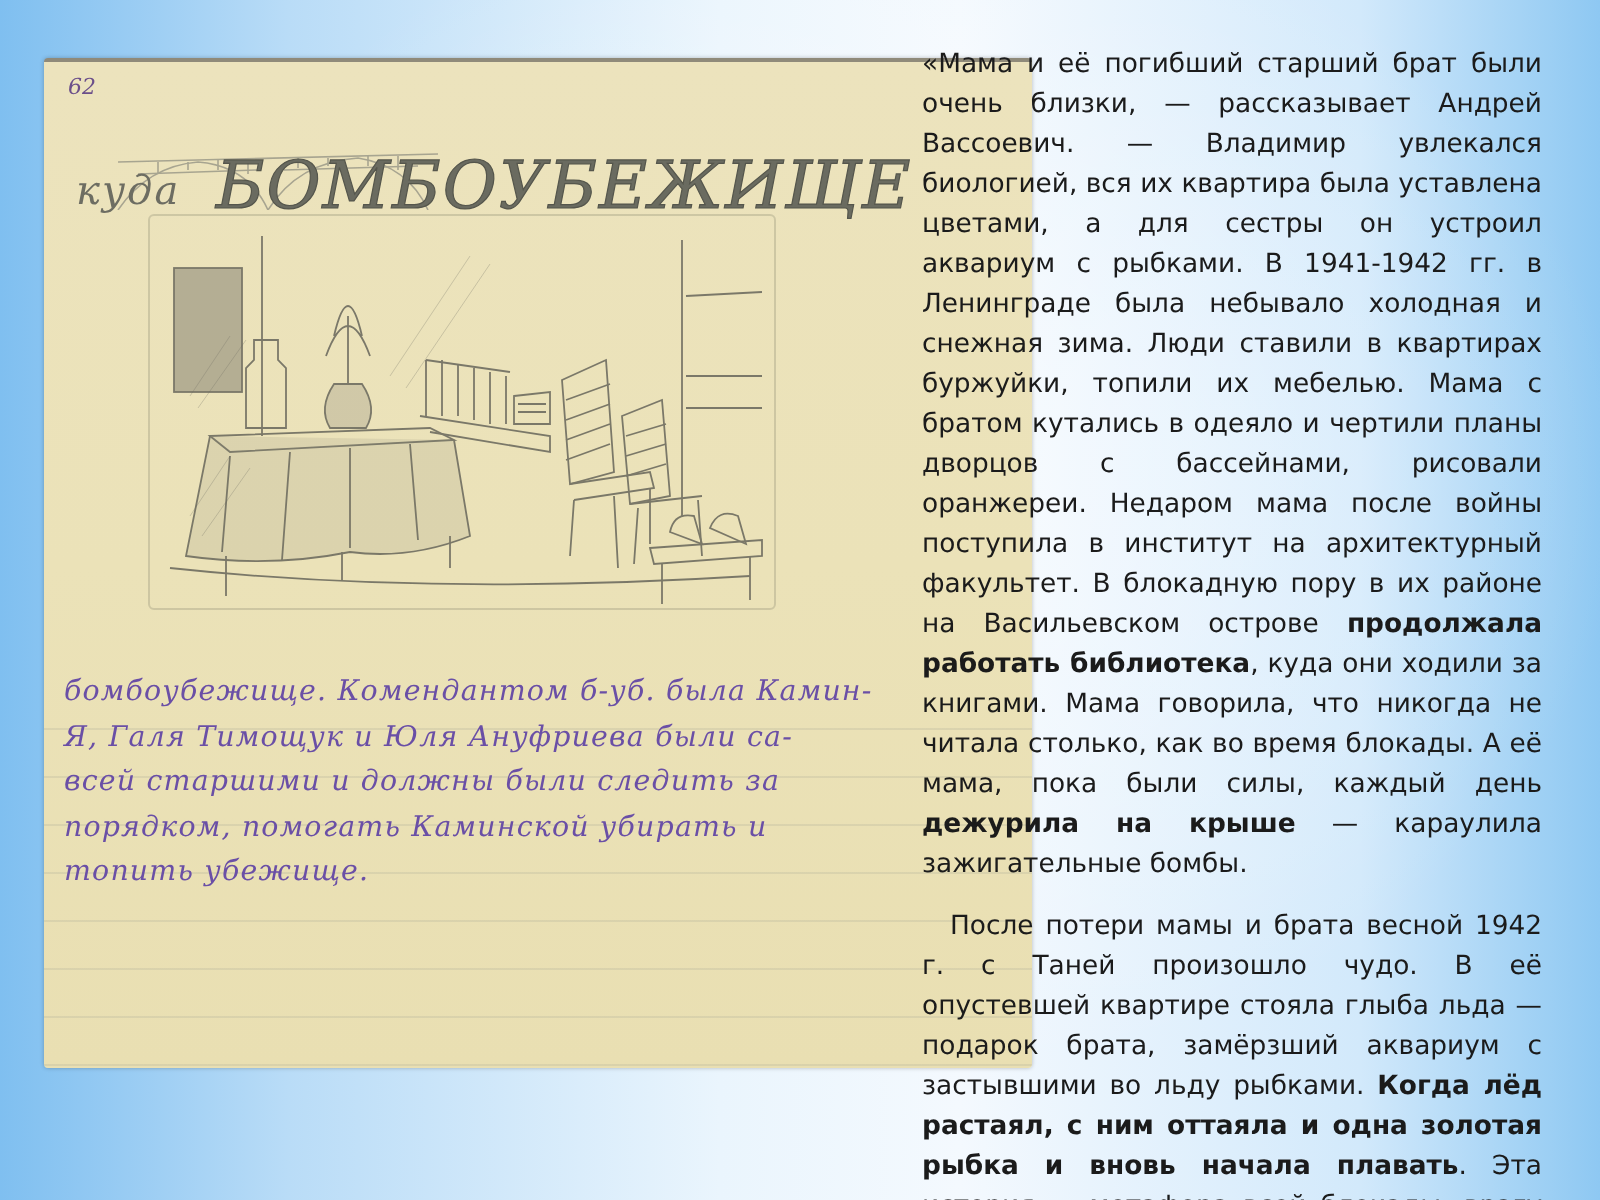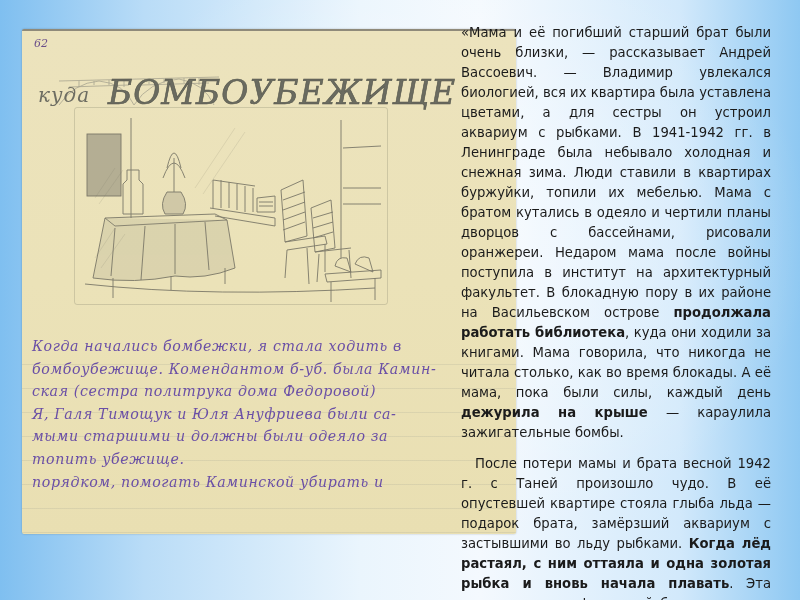--- a/index.html
+++ b/index.html
@@ -133,26 +133,24 @@
         <path d="M10 176 Q140 190 300 180"></path>
       </g>
       <g stroke="#6a6960" stroke-width="0.4" opacity="0.35">
         <path d="M20 90 L40 60 M24 96 L48 62 M160 20 L120 80 M170 24 L128 86 M20 150 L40 120 M26 160 L50 126"></path>
       </g>
     </svg>
   </div>
 
 
   <div class="handwriting">
-    <div>Когда начались бомбежки, я стала ходить в</div>
     <div>бомбоубежище. Комендантом б-уб. была Камин-</div>
-    <div>ская (сестра политрука дома Федоровой)</div>
     <div>Я, Галя Тимощук и Юля Ануфриева были са-</div>
-    <div>мыми старшими и должны были одеяло за</div>
+    <div>всей старшими и должны были следить за</div>
+    <div>порядком, помогать Каминской убирать и</div>
     <div>топить убежище.</div>
-    <div>порядком, помогать Каминской убирать и</div>
   </div>
 </div>
 
 <div class="article">
   <p><span>«Мама и её погибший старший брат были очень близки, — рассказывает Андрей Вассоевич. — Владимир увлекался биологией, вся их квартира была уставлена цветами, а для сестры он устроил аквариум с рыбками. В 1941-1942 гг. в Ленинграде была небывало холодная и снежная зима. Люди ставили в квартирах буржуйки, топили их мебелью. Мама с братом кутались в одеяло и чертили планы дворцов с бассейнами, рисовали оранжереи. Недаром мама после войны поступила в институт на архитектурный факультет. В блокадную пору в их районе на Васильевском острове </span><b>продолжала работать библиотека</b><span>, куда они ходили за книгами. Мама говорила, что никогда не читала столько, как во время блокады. А её мама, пока были силы, каждый день </span><b>дежурила на крыше</b><span> — караулила зажигательные бомбы.</span></p>
   <p class="indent"><span>После потери мамы и брата весной 1942 г. с Таней произошло чудо. В её опустевшей квартире стояла глыба льда — подарок брата, замёрзший аквариум с застывшими во льду рыбками. </span><b>Когда лёд растаял, с ним оттаяла и одна золотая рыбка и вновь начала плавать</b><span>. Эта история — метафора всей блокады: врагу казалось, что город должен быть мёртв, выжить в нём невозможно. Но он выжил.</span></p>
 </div>
 
 </body></html>

